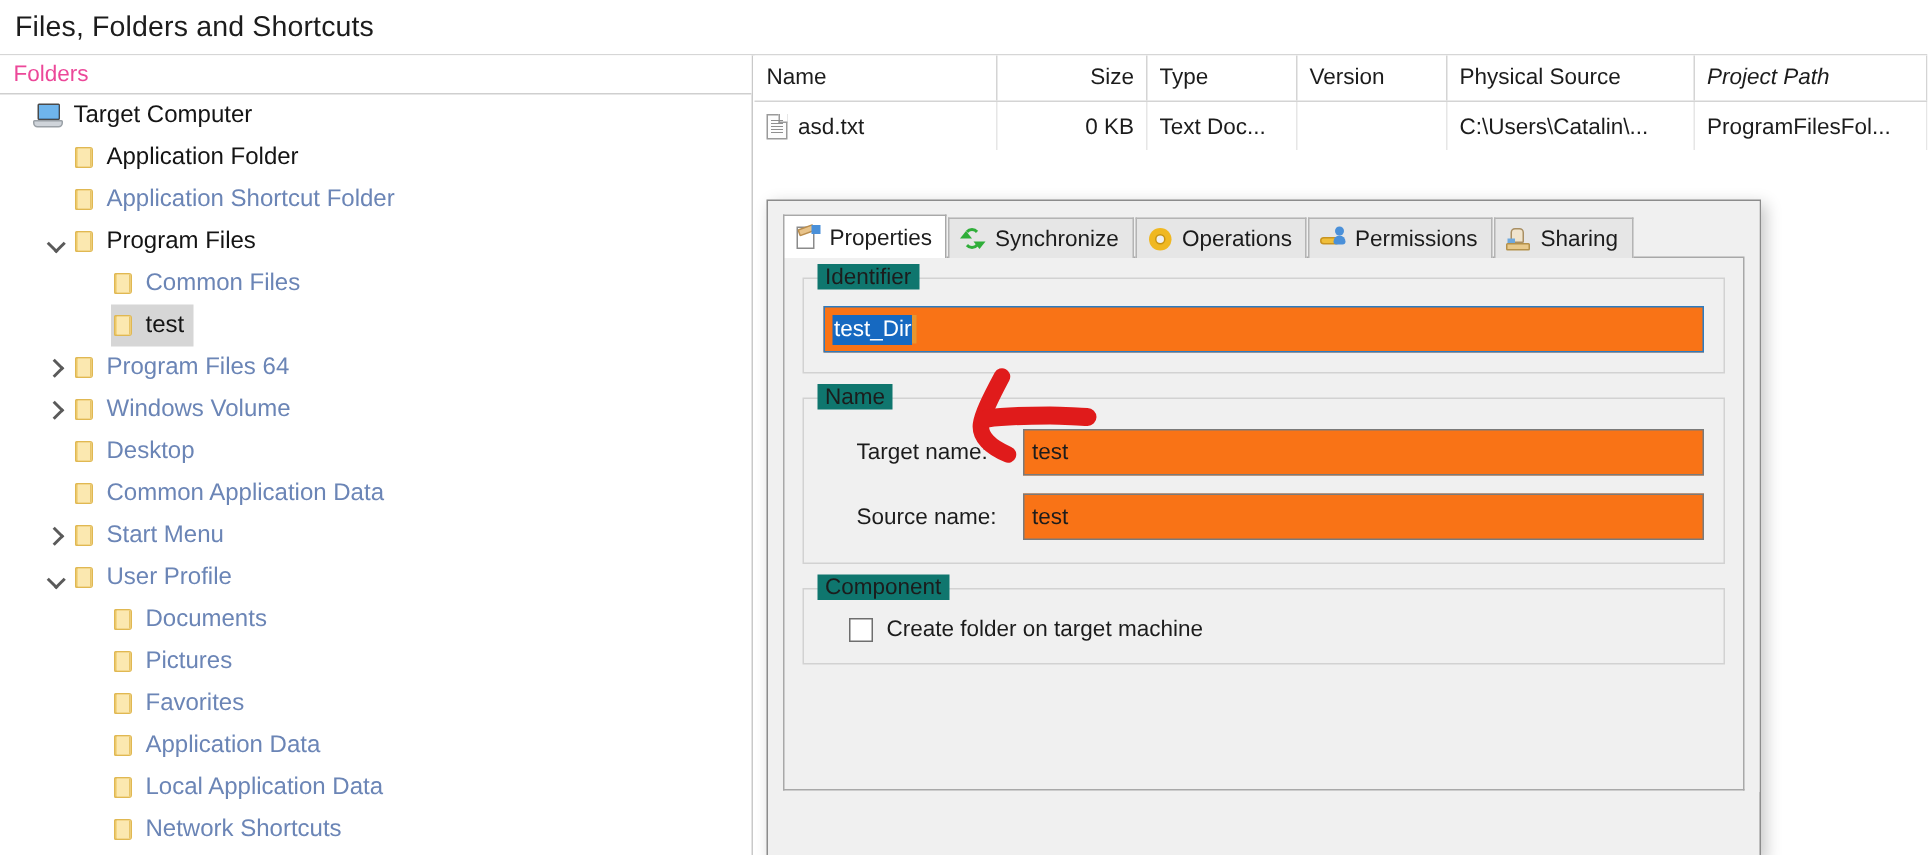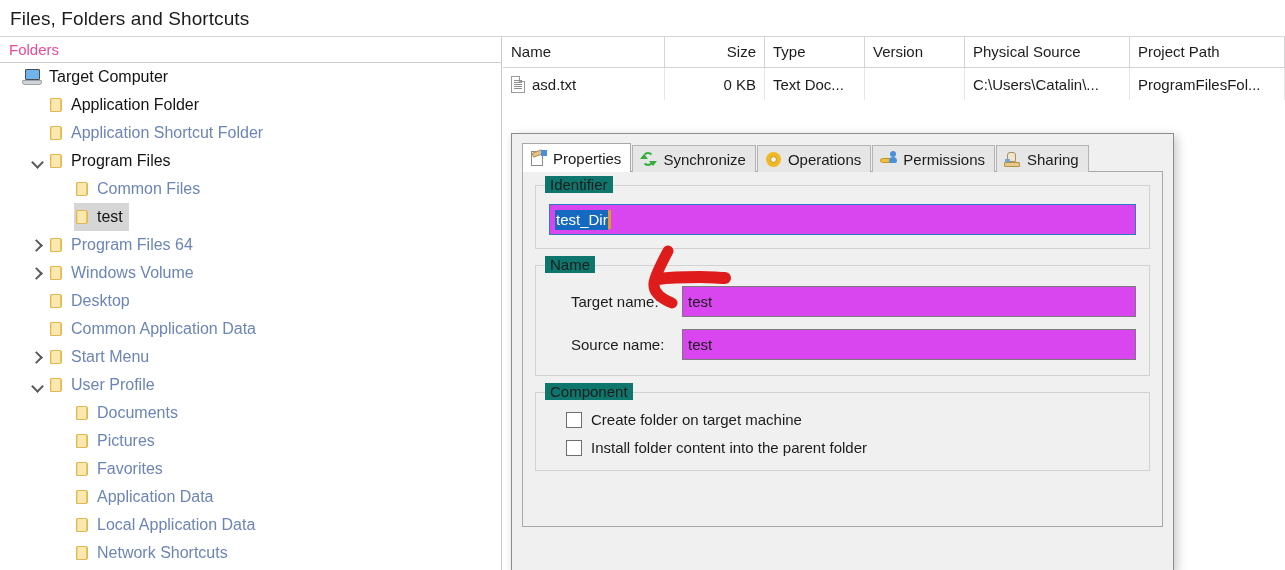--- a/index.html
+++ b/index.html
@@ -190,21 +190,21 @@
   .group { position:relative; border:1px solid #d2d2d2; margin-bottom: 16px; background:transparent;}
   .group > .legend {
     position:absolute; top:-10px; left:9px; background:#0f766e; padding: 0 5px;
     font-size:15px; color:#1c1c1c;
   }
   .group.ident { padding: 18px 13px 13px 13px; }
   .group.name  { padding: 20px 13px 15px 13px; }
   .group.comp  { padding: 18px 13px 14px 13px; }
 
   .textbox {
-    height:31px; border:1px solid #7a7a7a; background:#d946ef;
+    height:31px; border:1px solid #7a7a7a; background:#f97316;
     display:flex; align-items:center; padding: 0 5px; font-size:15px; color:#1c1c1c;
   }
   .textbox.focused { border-color:#2b7bc0; }
   .sel-text {
     background:#1669c1; color:#ffffff; padding: 1px 0px 2px 1px;
   }
   .caret { display:inline-block; width:3px; height:19px; background:#e8962e; vertical-align:-4px;}
 
   .fieldrow { display:flex; align-items:center; margin-bottom:12px; }
   .fieldrow:last-child { margin-bottom:0; }
@@ -442,21 +442,21 @@
       </div>
   </div>
 
   <div class="list-panel">
     <div class="list-header" id="list-header">
         <div class="col head" style="width: 162px;">Name</div>
         <div class="col head num" style="width: 100px; text-align: right;">Size</div>
         <div class="col head" style="width: 100px;">Type</div>
         <div class="col head" style="width: 100px;">Version</div>
         <div class="col head" style="width: 165px;">Physical Source</div>
-        <div class="col head" style="width: 155px;">Project Path</div>
+        <div class="col head" style="width: 155px; font-style: italic;">Project Path</div>
       </div>
     <div id="list-rows">
         <div class="list-row">
           <div class="col" style="width: 162px;">
             <span class="txt-ico"></span>
             <span>asd.txt</span>
           </div>
           <div class="col num" style="width: 100px;">0 KB</div>
           <div class="col" style="width: 100px;">Text Doc...</div>
           <div class="col" style="width: 100px;"></div>
@@ -542,24 +542,20 @@
         </div>
 
         <div class="group comp">
           <div class="legend">Component</div>
 
           <div class="checkrow">
             <span class="cbox"></span>
             <span class="checklabel">Create folder on target machine</span>
           </div>
 
-          <div class="checkrow">
-            <span class="cbox"></span>
-            <span class="checklabel">Install folder content into the parent folder</span>
-          </div>
         </div>
 
       </div>
     </div>
   </div>
 
   <svg class="annot" width="1285" height="570" viewBox="0 0 1285 570">
     <path d="M668 251 C 660 266, 655 276, 654 283 C 653 291, 660 298, 672 303" stroke="#e01b1b" stroke-width="11" fill="none" stroke-linecap="round"></path>
     <path d="M658 279 C 672 277, 686 277, 700 277 C 710 277, 718 278, 725 278" stroke="#e01b1b" stroke-width="12" fill="none" stroke-linecap="round"></path>
   </svg>

